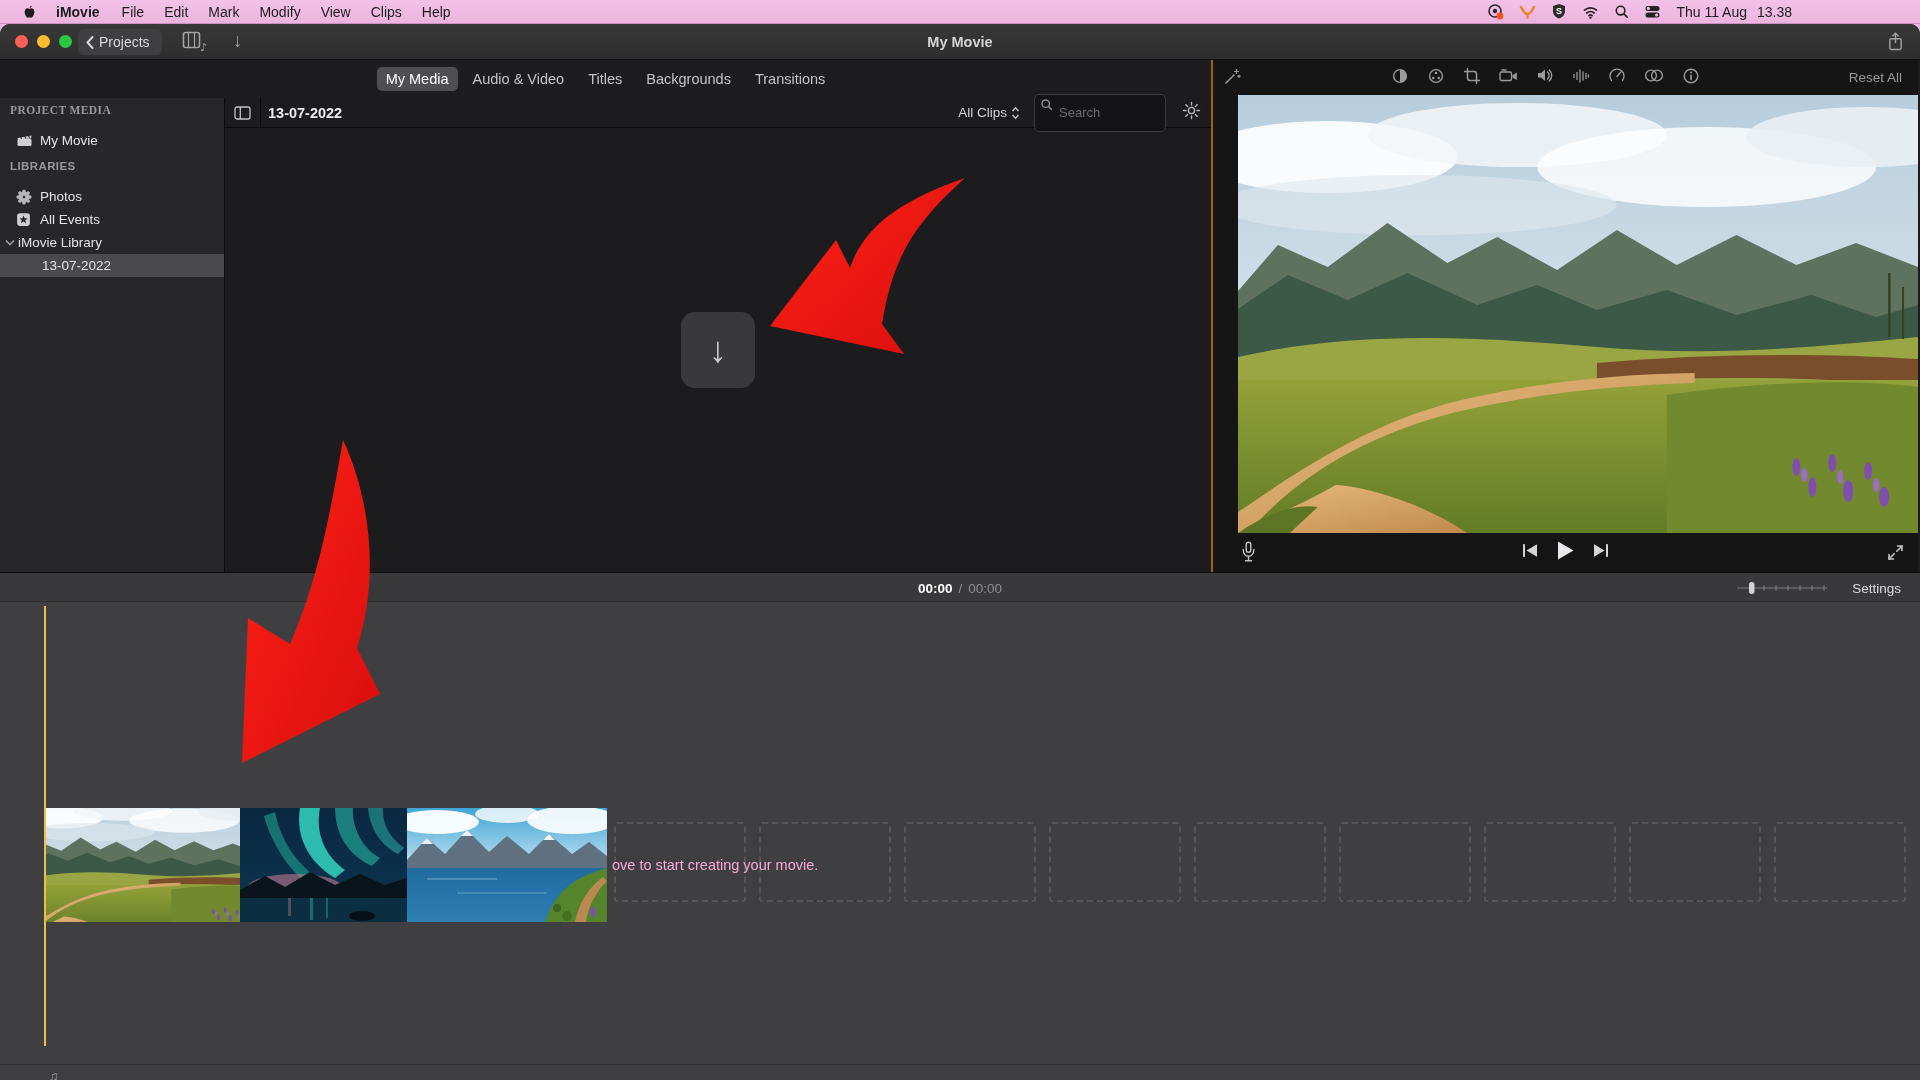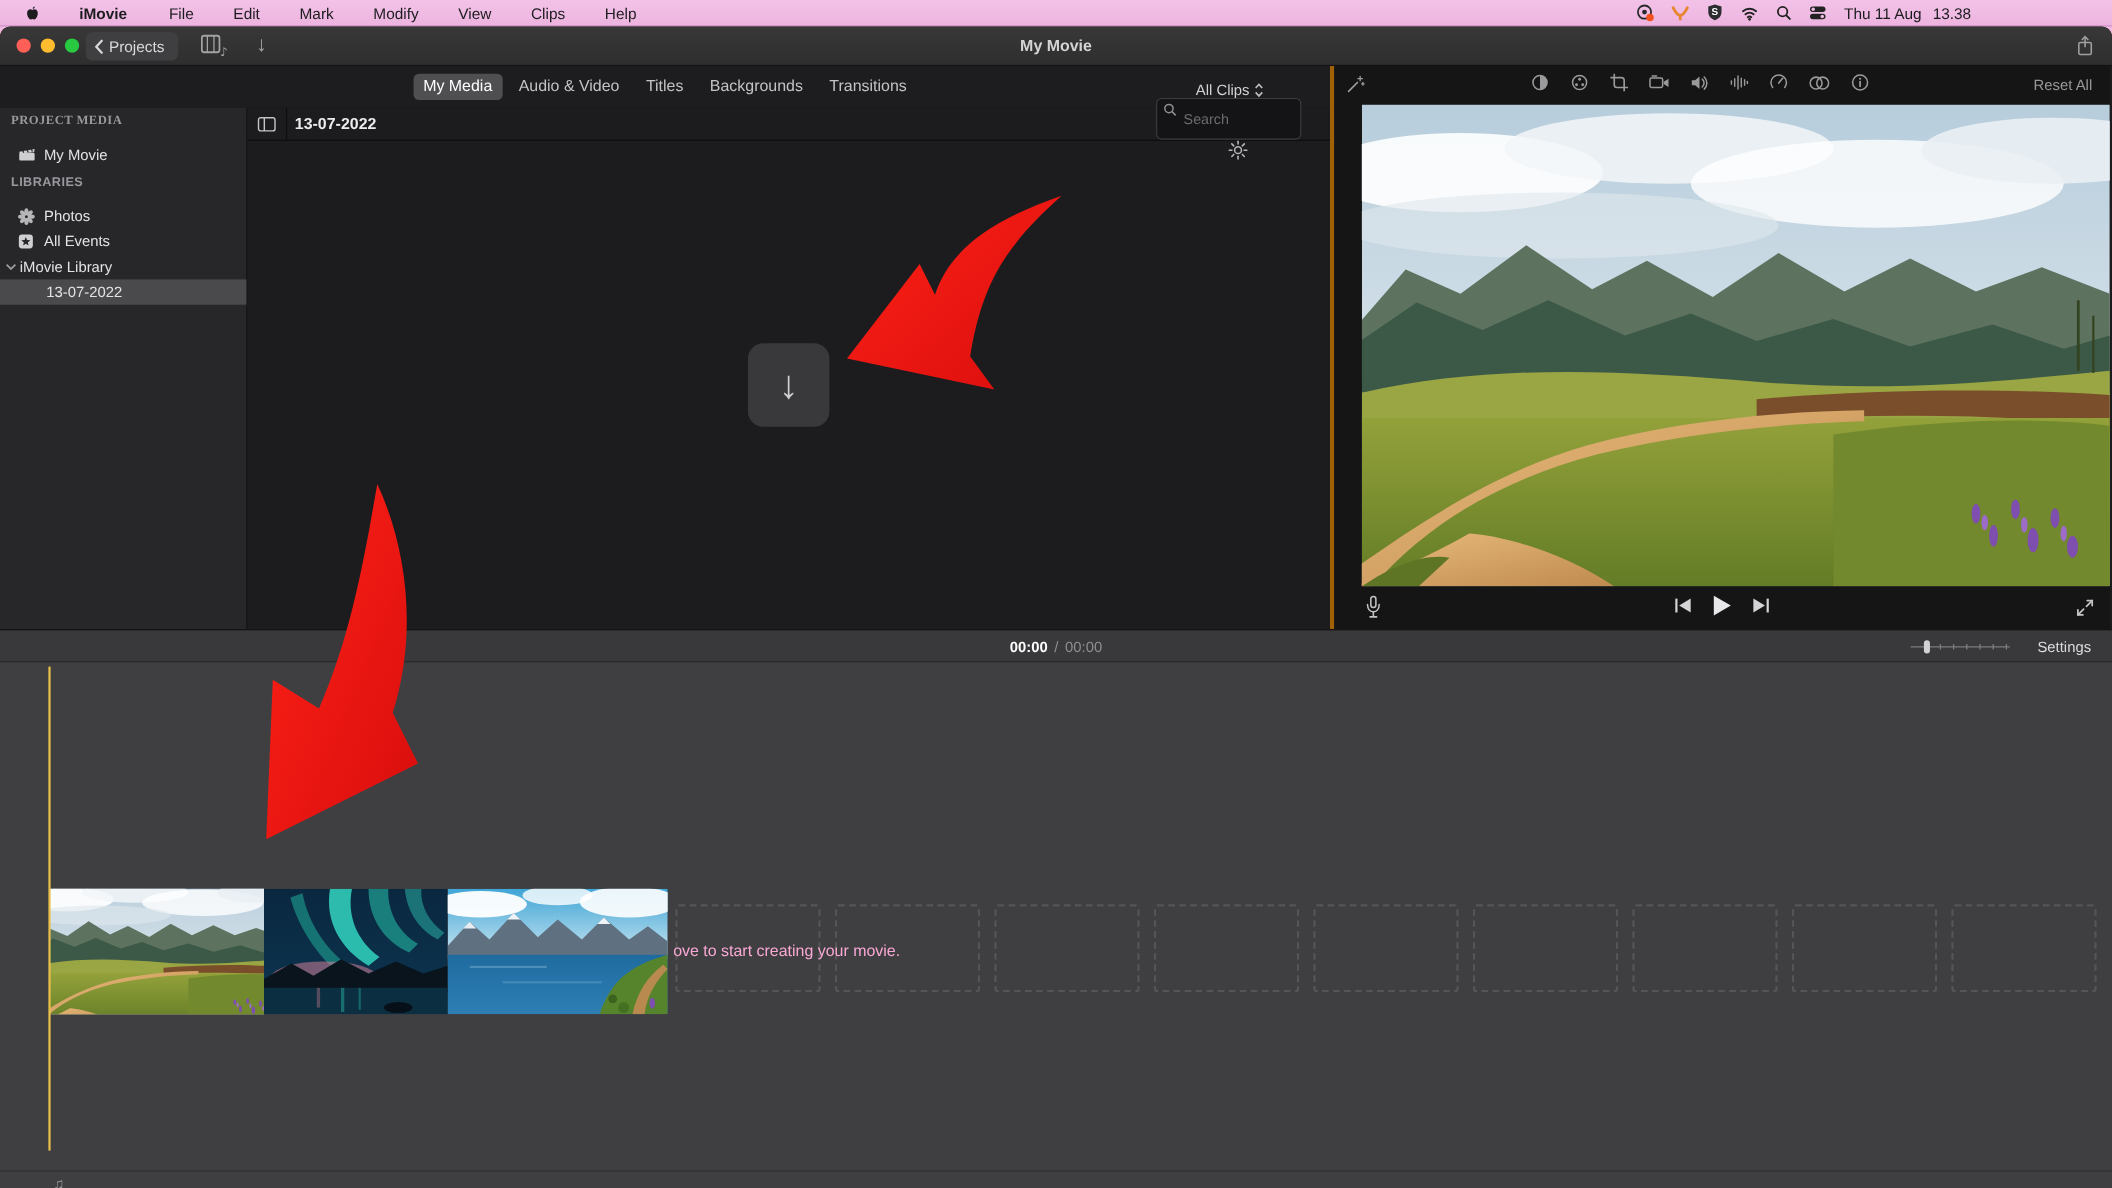--- a/index.html
+++ b/index.html
@@ -4,21 +4,21 @@
 <style>
   * { margin:0; padding:0; box-sizing:border-box; }
   html,body { width:1920px; height:1080px; background:#000; font-family:"Liberation Sans", sans-serif; }
   .screen { position:relative; width:1920px; height:1080px; overflow:hidden;
             background:linear-gradient(#efb9e2 0 34px, #0c0c0c 34px); }
 
   
   .menubar { position:absolute; left:0; top:0; width:1920px; height:24px;
              background:linear-gradient(#f3c2e8, #ecb4df); display:flex; align-items:center;
              color:#1c1c1e; font-size:14px; border-bottom:1px solid rgba(160,80,150,.45); }
-  .mb-left { display:flex; align-items:flex-start; gap:16px; padding-left:14px; }
+  .mb-left { display:flex; align-items:flex-start; gap:0; padding-left:14px; }
   .apple { width:30px; display:flex; justify-content:center; }
   .mb-item { padding:0 10px; }
   .mb-item.app { font-weight:bold; padding:0 12px; }
   .mb-right { margin-left:auto; display:flex; align-items:center; gap:15px; padding-right:128px; }
   .mb-right .dt { display:flex; gap:10px; font-size:14px; }
   .sicon { display:flex; align-items:center; }
 
   
   .window { position:absolute; left:0; top:24px; width:1920px; height:1056px;
             background:#1c1c1e; border-radius:10px 10px 0 0; overflow:hidden; }
@@ -31,21 +31,21 @@
   .projects-btn { position:absolute; left:78px; top:5px; height:26px; padding:0 12px 0 8px;
                   background:#3f3f41; border-radius:6px; display:flex; align-items:center; gap:5px;
                   color:#d9d9d9; font-size:14px; }
   .tb-icon { position:absolute; top:7px; color:#a3a3a5; }
   .win-title { position:absolute; left:0; right:0; top:0; height:36px; display:flex;
                align-items:center; justify-content:center; color:#d4d4d4; font-size:14.5px; font-weight:bold; }
   .share { position:absolute; right:16px; top:7px; }
 
   
   .content { position:absolute; left:0; top:36px; width:1920px; height:512px; display:flex; }
-  .left-pane { position:relative; width:1213px; height:512px; background:#1d1d1f; border-right:4px solid #a16207; }
+  .left-pane { position:relative; width:1213px; height:512px; background:#1d1d1f; border-right:2px solid #a16207; }
   .tabbar { position:absolute; left:0; top:0; width:100%; height:38px; background:#1d1d1f;
             display:flex; align-items:center; justify-content:center; gap:6px; }
   .tab { color:#c3c3c5; font-size:14.5px; padding:4px 9px; border-radius:5px; }
   .tab.active { background:#4f4f52; color:#fff; }
   .browser-body { position:absolute; left:0; top:38px; width:100%; height:474px; display:flex; }
 
   
   .sidebar { position:relative; width:225px; height:100%; background:#27272a; border-right:1px solid #0d0d0d; }
   .sb-header { position:absolute; left:10px; color:#98989d; font-size:11.5px; font-weight:bold; letter-spacing:.4px; }
   .sb-row { position:absolute; left:0; width:100%; height:23px; display:flex; align-items:center;
@@ -57,21 +57,21 @@
   .sb-label.indent2 { left:42px; }
   .sb-chev { position:absolute; left:5px; display:flex; }
 
   
   .media { position:relative; flex:1; height:100%; background:#1c1c1e; }
   .media-header { position:absolute; left:0; top:0; width:100%; height:30px; background:#1c1c1e;
                   border-bottom:1px solid #0c0c0c; display:flex; align-items:center; }
   .mh-iconcol { width:36px; height:100%; display:flex; align-items:center; justify-content:center;
                 border-right:1px solid #0c0c0c; }
   .mh-title { margin-left:7px; color:#ececee; font-size:14.5px; font-weight:bold; }
-  .mh-right { margin-left:auto; display:flex; align-items:center; padding-right:10px;flex-direction:column; }
+  .mh-right { margin-left:auto; display:flex; align-items:center; padding-right:10px; }
   .filter { display:flex; align-items:center; gap:4px; color:#d2d2d4; font-size:13.5px; margin-right:14px; }
   .searchbox { position:relative; width:132px; height:38px; margin-right:16px; }
   .searchbox input { width:100%; height:100%; background:#141416; border:1px solid #3d3d40; border-radius:5px;
                      color:#ddd; font-size:13px; padding:0 6px 0 24px; outline:none; font-family:"Liberation Sans",sans-serif; }
   .searchbox input::placeholder { color:#6b6b70; }
   .searchbox .mag { position:absolute; left:6px; top:4px; }
   .import-wrap { position:absolute; left:0; top:30px; right:0; bottom:0; }
   .import-btn { position:absolute; left:calc(50% - 37px); top:184px; width:74px; height:76px;
                 background:#39393c; border-radius:14px; display:flex; align-items:center; justify-content:center; }
   .import-arrow { font-size:36px; color:#cfcfd2; font-weight:normal; line-height:1; }

